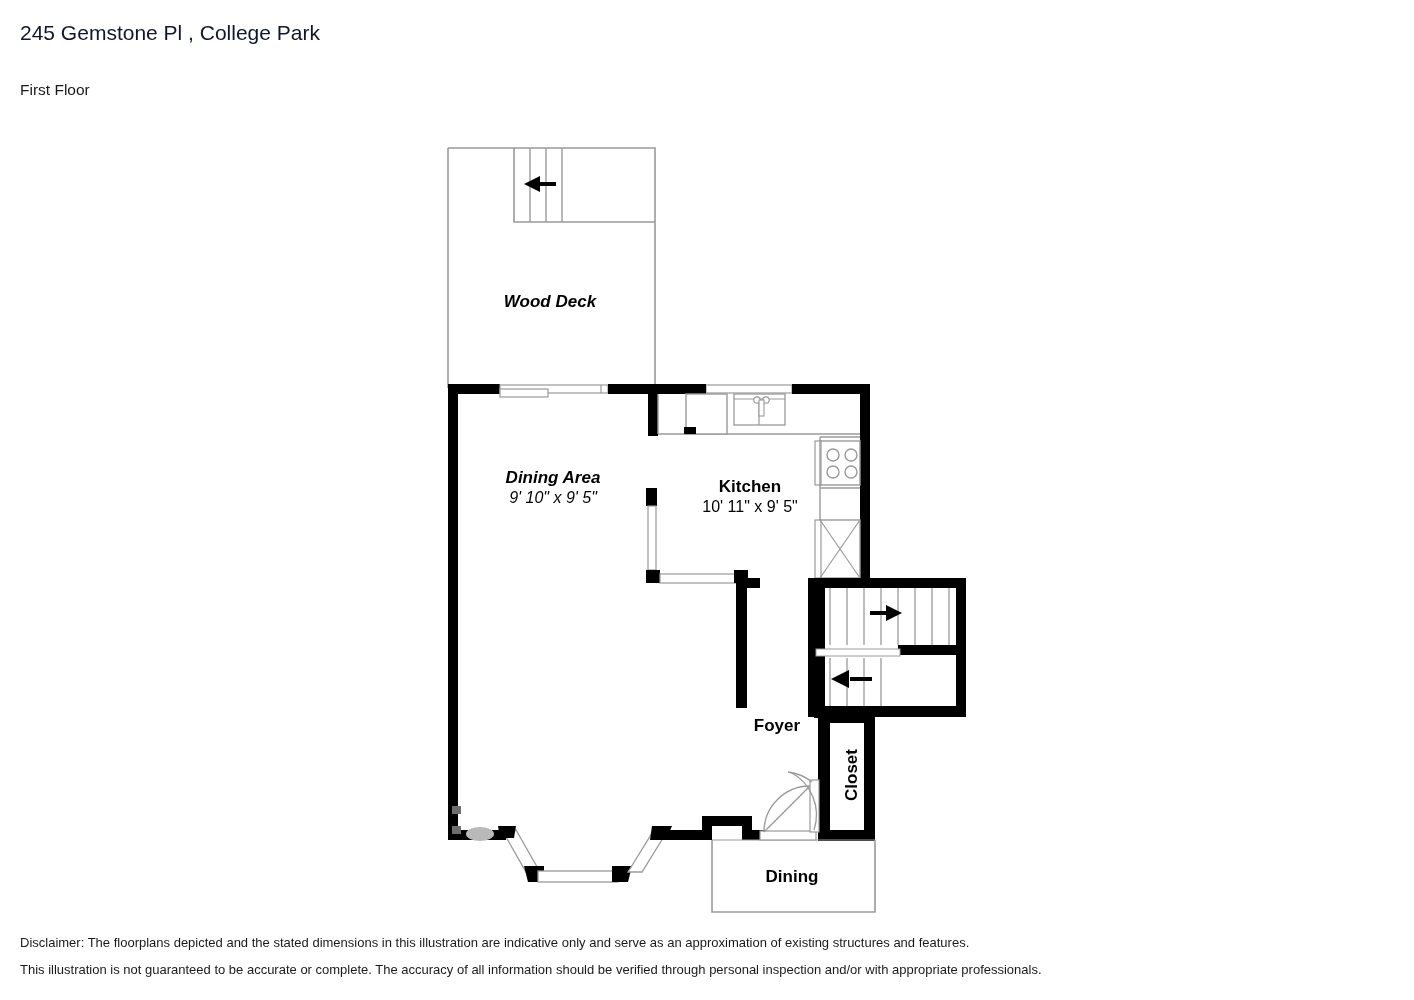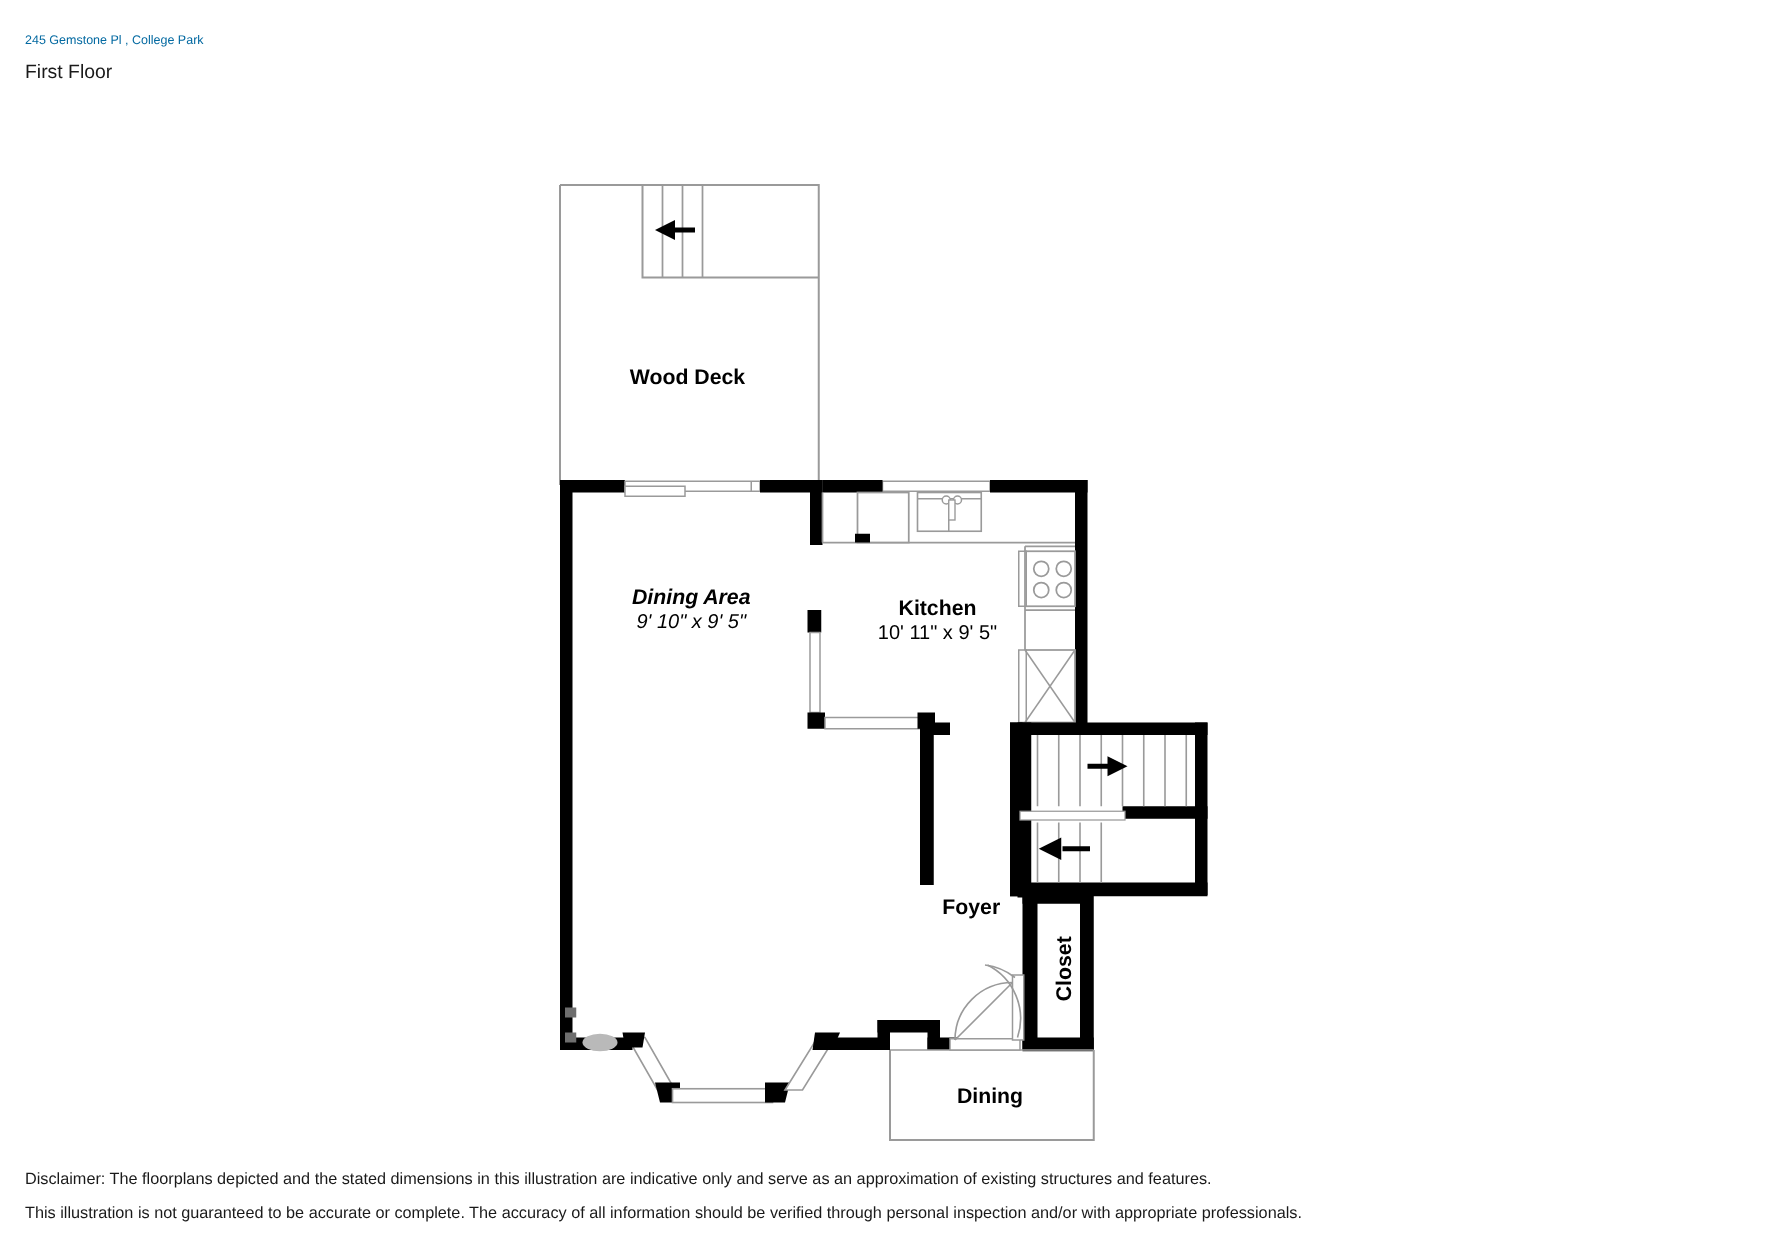--- a/index.html
+++ b/index.html
@@ -21,28 +21,29 @@
     height: 1000px;
     background: #ffffff;
   }
   .header {
     position: absolute;
     left: 20px;
     top: 20px;
     line-height: 25px;
   }
   .header .addr {
-    font-size: 10px;
-    color: #0369a1;
+    font-size: 21px;
+    color: #0f172a;
     white-space: nowrap;
   }
   .header .floor {
     font-size: 15.5px;
     color: #1a1a1a;
     white-space: nowrap;
+    margin-top: 32px;
   }
   .plan-svg {
     position: absolute;
     left: 0;
     top: 0;
   }
   .footer {
     position: absolute;
     left: 20px;
     top: 929px;
@@ -269,21 +270,21 @@
     </g>
 
     <g>
       <rect x="452" y="806" width="9" height="8" fill="#6e6e6e"></rect>
       <rect x="452" y="826" width="9" height="8" fill="#6e6e6e"></rect>
       <ellipse cx="480" cy="834" rx="14" ry="7" fill="#b9b9b9"></ellipse>
     </g>
 
   </svg>
 
-  <div class="room-label" style="left:450px; top:291px; width:200px;">
+  <div class="room-label" style="left:450px; top:291px; width:200px;font-style:italic;">
     <div class="name">Wood Deck</div>
     <div class="dims"></div>
   </div>
 
   <div class="room-label" style="left:453px; top:467px; width:200px;font-style:italic;">
     <div class="name">Dining Area</div>
     <div class="dims">9' 10" x 9' 5"</div>
   </div>
 
   <div class="room-label" style="left:650px; top:476px; width:200px;">

